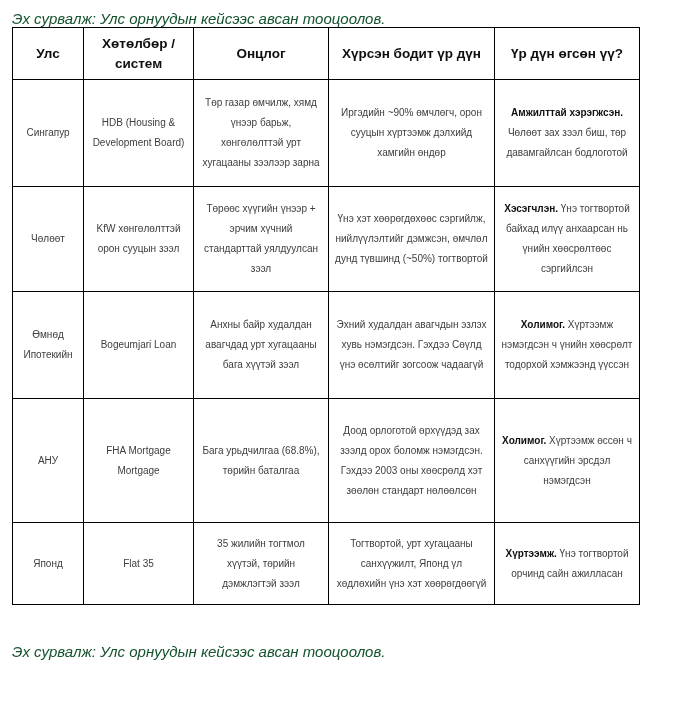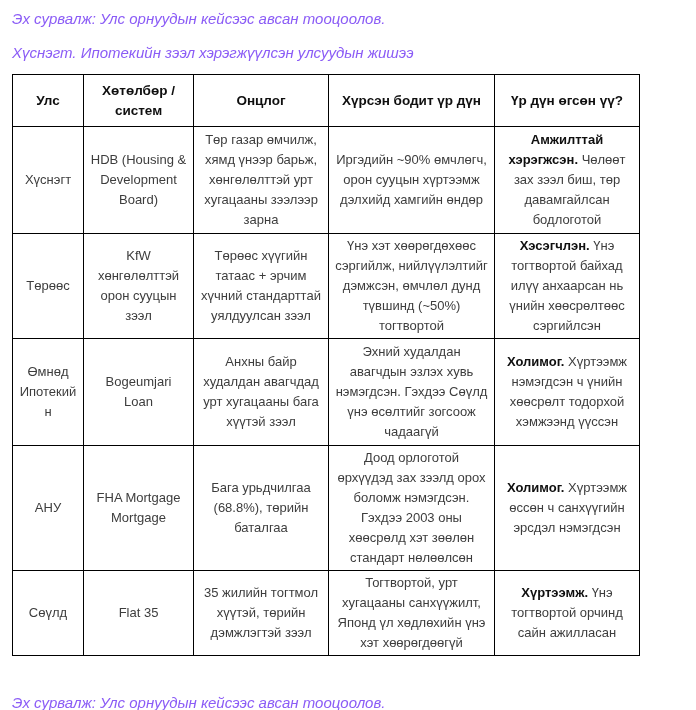--- a/index.html
+++ b/index.html
@@ -13,37 +13,37 @@
     font-family: "Liberation Sans", sans-serif;
     color: #1a1a1a;
     overflow: hidden;
   }
   .page {
     padding: 8px 0 0 12px;
   }
   .note {
     font-style: italic;
     font-size: 15px;
-    color: #8b5cf6;
+    color: #14532d;
     margin: 0;
   }
   .top-note { margin: 2px 0 0 0; }
   .caption  { margin: 17px 0 13px 0; }
   table.country-table {
     border-collapse: collapse;
     table-layout: fixed;
     width: 627px;
   }
   .country-table th,
   .country-table td {
     border: 1px solid #000000;
     text-align: center;
     vertical-align: middle;
     padding: 2px 6px;
-    font-size: 13px;
+    font-size: 10px;
     line-height: 20px;
     color: #3d3d3d;
     word-wrap: break-word;
   }
   .country-table th {
     font-weight: bold;
     color: #0f0f0f;
     font-size: 13.5px;
   }
   .country-table .verdict-lead {
@@ -58,70 +58,69 @@
   tr.r4  { height: 82px; }
   .bottom-note { margin: 38px 0 0 0; }
 </style>
 </head>
 <body>
 
 <div class="page">
 
   <p class="note top-note">Эх сурвалж: Улс орнуудын кейсээс авсан тооцоолов.</p>
 
-  <p class="note caption">Хүснэгт. Ипотекийн зээл хэрэгжүүлсэн улсуудын жишээ</p>
 
   <table class="country-table">
     <colgroup>
       <col style="width:71px">
       <col style="width:110px">
       <col style="width:135px">
       <col style="width:166px">
       <col style="width:145px">
     </colgroup>
     <thead>
       <tr class="hdr">
         <th>Улс</th>
         <th>Хөтөлбөр / систем</th>
         <th>Онцлог</th>
         <th>Хүрсэн бодит үр дүн</th>
         <th>Үр дүн өгсөн үү?</th>
       </tr>
     </thead>
     <tbody>
       <tr class="r0">
-        <td>Хүснэгт</td>
+        <td>Сингапур</td>
         <td>HDB (Housing &amp; Development Board)</td>
         <td>Төр газар өмчилж, хямд үнээр барьж, хөнгөлөлттэй урт хугацааны зээлээр зарна</td>
         <td>Иргэдийн ~90% өмчлөгч, орон сууцын хүртээмж дэлхийд хамгийн өндөр</td>
         <td><span class="verdict-lead">Амжилттай хэрэгжсэн.</span> <span>Чөлөөт зах зээл биш, төр давамгайлсан бодлоготой</span></td>
       </tr>
       <tr class="r1">
-        <td>Төрөөс</td>
+        <td>Чөлөөт</td>
         <td>KfW хөнгөлөлттэй орон сууцын зээл</td>
-        <td>Төрөөс хүүгийн татаас + эрчим хүчний стандарттай уялдуулсан зээл</td>
+        <td>Төрөөс хүүгийн үнээр + эрчим хүчний стандарттай уялдуулсан зээл</td>
         <td>Үнэ хэт хөөрөгдөхөөс сэргийлж, нийлүүлэлтийг дэмжсэн, өмчлөл дунд түвшинд (~50%) тогтвортой</td>
         <td><span class="verdict-lead">Хэсэгчлэн.</span> <span>Үнэ тогтвортой байхад илүү анхаарсан нь үнийн хөөсрөлтөөс сэргийлсэн</span></td>
       </tr>
       <tr class="r2">
         <td>Өмнөд Ипотекийн</td>
         <td>Bogeumjari Loan</td>
         <td>Анхны байр худалдан авагчдад урт хугацааны бага хүүтэй зээл</td>
         <td>Эхний худалдан авагчдын эзлэх хувь нэмэгдсэн. Гэхдээ Сөүлд үнэ өсөлтийг зогсоож чадаагүй</td>
         <td><span class="verdict-lead">Холимог.</span> <span>Хүртээмж нэмэгдсэн ч үнийн хөөсрөлт тодорхой хэмжээнд үүссэн</span></td>
       </tr>
       <tr class="r3">
         <td>АНУ</td>
         <td>FHA Mortgage Mortgage</td>
         <td>Бага урьдчилгаа (68.8%), төрийн баталгаа</td>
         <td>Доод орлоготой өрхүүдэд зах зээлд орох боломж нэмэгдсэн. Гэхдээ 2003 оны хөөсрөлд хэт зөөлөн стандарт нөлөөлсөн</td>
         <td><span class="verdict-lead">Холимог.</span> <span>Хүртээмж өссөн ч санхүүгийн эрсдэл нэмэгдсэн</span></td>
       </tr>
       <tr class="r4">
-        <td>Сөүлд</td>
+        <td>Японд</td>
         <td>Flat 35</td>
         <td>35 жилийн тогтмол хүүтэй, төрийн дэмжлэгтэй зээл</td>
         <td>Тогтвортой, урт хугацааны санхүүжилт, Японд үл хөдлөхийн үнэ хэт хөөрөгдөөгүй</td>
         <td><span class="verdict-lead">Хүртээмж.</span> <span>Үнэ тогтвортой орчинд сайн ажилласан</span></td>
       </tr>
     </tbody>
   </table>
 
   <p class="note bottom-note">Эх сурвалж: Улс орнуудын кейсээс авсан тооцоолов.</p>
 

